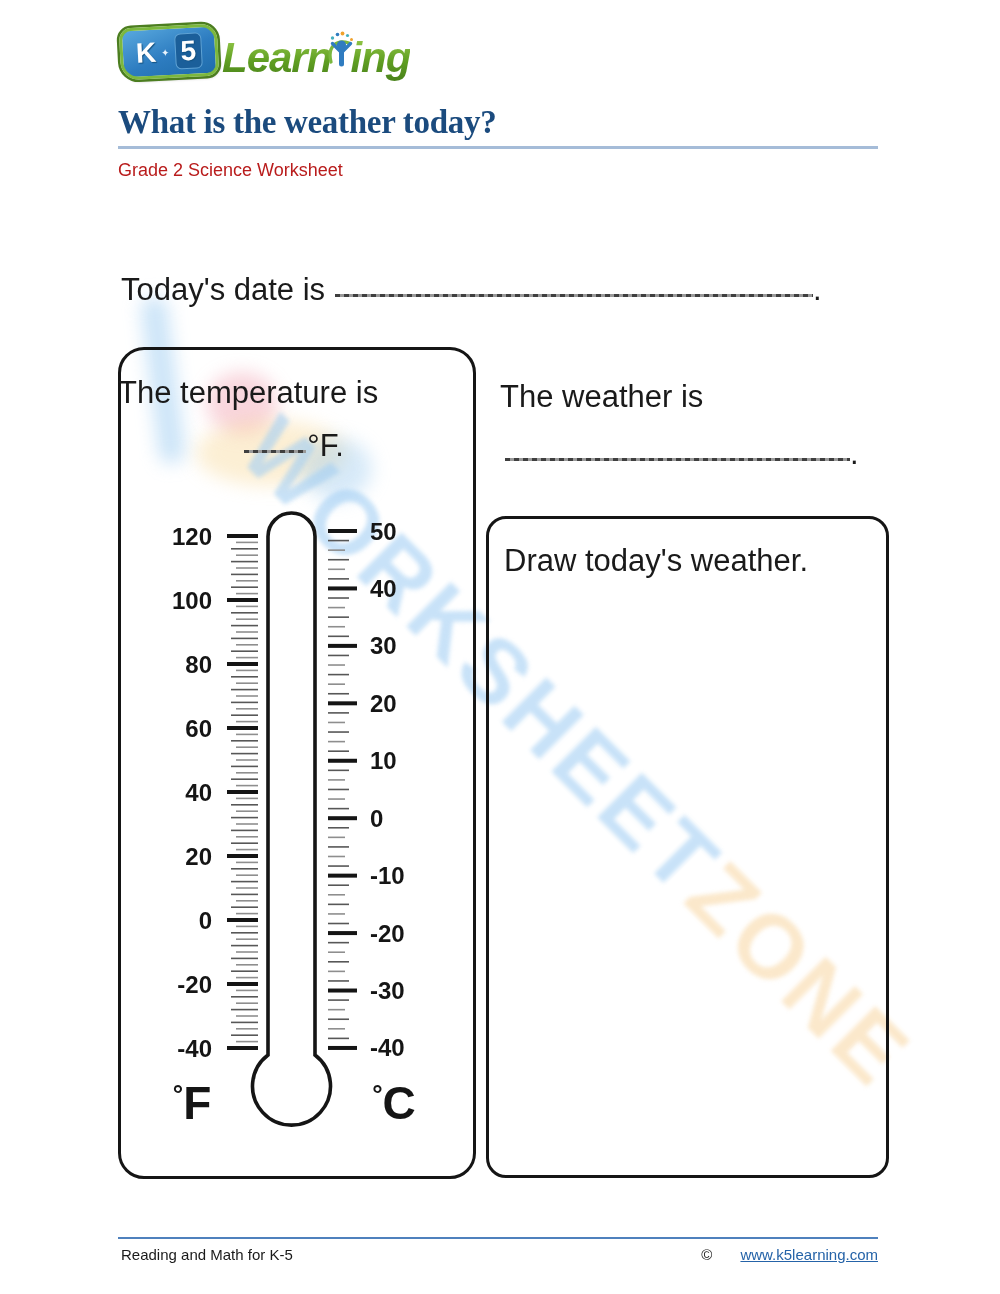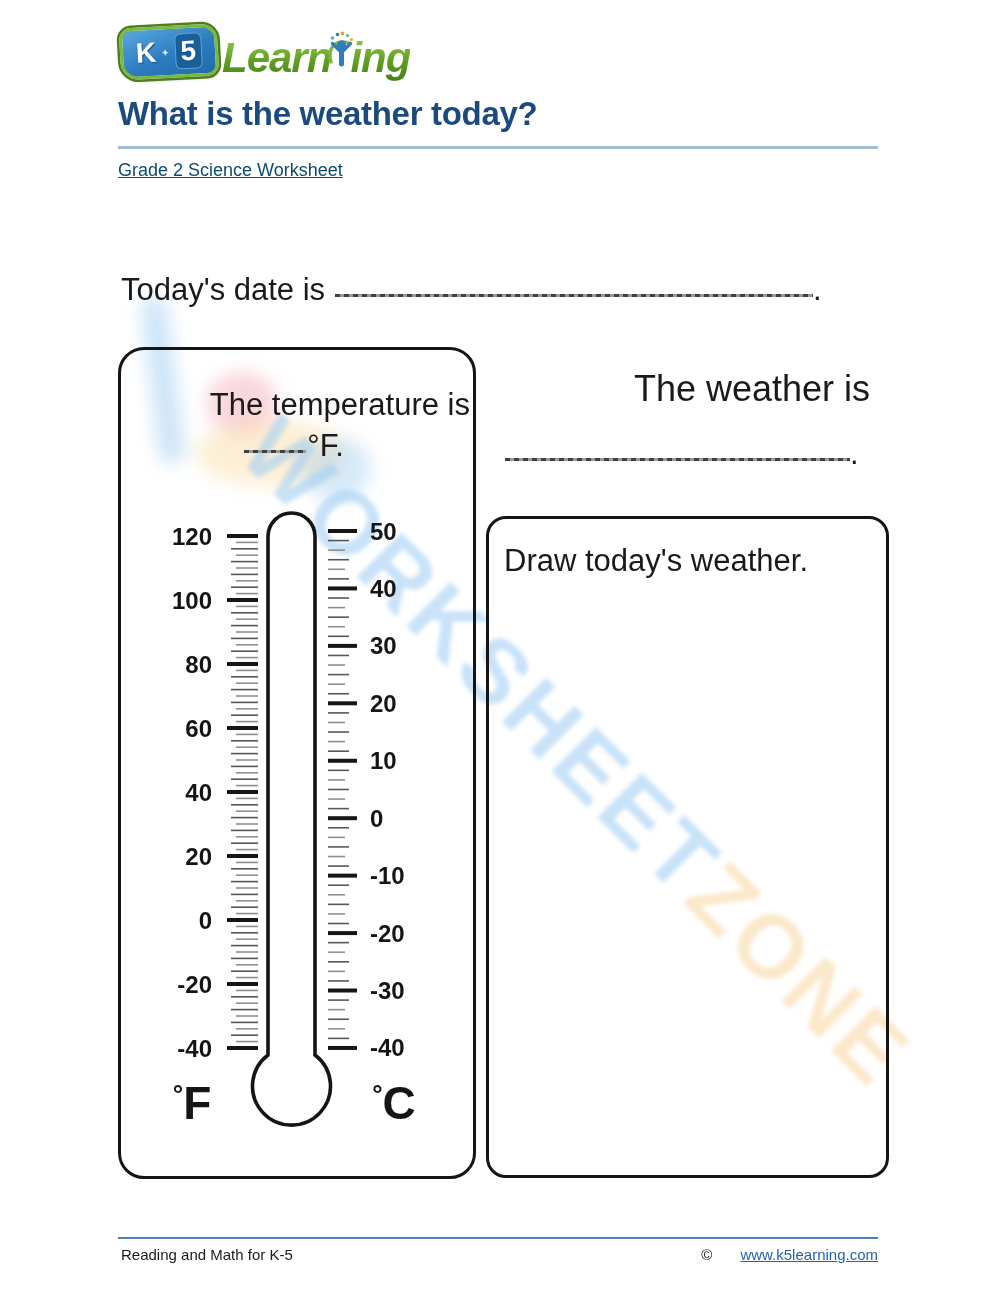--- a/index.html
+++ b/index.html
@@ -36,43 +36,43 @@
   }
   .logo-word{
     position:absolute;left:104px;top:20px;font-size:42px;font-weight:bold;letter-spacing:-1px;
     background:linear-gradient(180deg,#9bce4e 10%,#5f9e22 60%,#47801a 100%);
     -webkit-background-clip:text;background-clip:text;color:transparent;
     white-space:nowrap;
     font-style:italic;
   }
   .logo-person{vertical-align:baseline;margin:0 -5px -4px -3px;}
 
-  .title{left:118px;top:95px;font-size:33px;font-weight:bold;letter-spacing:-.3px;}
+  .title{left:118px;top:104px;font-size:33px;font-weight:bold;letter-spacing:-.3px;font-family:Liberation Serif, serif;}
   .title-rule{left:118px;top:146px;width:760px;height:3px;background:#a5bcd8;}
   .subtitle{left:118px;top:160px;font-size:18px;}
 
   
   .blankline{
     display:inline-block;height:3px;
     background:repeating-linear-gradient(90deg,#3f3f3f 0 5px,#9a9a9a 5px 9px);
   }
 
   .date-line{left:121px;top:256px;font-size:31px;white-space:nowrap;margin-top:16px;}
   .date-line .blankline{width:478px;margin:0 0 3px 10px;vertical-align:baseline;}
 
   
   .box{position:absolute;border:3.6px solid #151515;background:transparent;z-index:1;}
   .temp-box{left:118px;top:347px;width:352px;height:826px;border-radius:26px;}
   .draw-box{left:486px;top:516px;width:397px;height:656px;border-radius:20px;}
 
-  .temp-line1{left:118px;top:387px;width:352px;text-align:right;font-size:31px;z-index:2;}
+  .temp-line1{left:118px;top:375px;width:352px;text-align:left;font-size:31px;z-index:2;}
   .temp-line2{left:118px;top:428px;width:352px;text-align:center;font-size:31px;z-index:2;}
   .temp-line2 .blankline{width:62px;margin:0 1px 3px 0;}
 
-  .weather-label{left:500px;top:368px;width:370px;text-align:right;font-size:36px;}
+  .weather-label{left:500px;top:379px;width:370px;text-align:left;font-size:31px;}
   .weather-blank-row{left:505px;top:436px;width:362px;font-size:31px;white-space:nowrap;}
   .weather-blank-row .blankline{width:345px;margin-bottom:3px;}
 
   .draw-label{left:504px;top:543px;font-size:31px;z-index:2;text-align:right;}
 
   
   .footer-rule{left:118px;top:1237px;width:760px;height:2px;background:#4f81bd;}
   .footer-left{left:121px;top:1246px;font-size:15px;}
   .footer-right{left:598px;top:1246px;width:280px;text-align:right;font-size:15px;}
   .footer-right a{color:#2563a8;text-decoration:underline;cursor:pointer;margin-left:24px;}
@@ -107,21 +107,21 @@
         <circle cx="19.5" cy="5.5" r="1.6" fill="#45b0c0"></circle>
         <circle cx="23.5" cy="9.5" r="1.5" fill="#f0a22e"></circle>
         <circle cx="13.5" cy="15" r="4.6" fill="#2f7cc0"></circle>
         <path d="M13.5 19 L13.5 34" stroke="#2f7cc0" stroke-width="5" stroke-linecap="round"></path>
         <path d="M13 22 L4.5 13.5 M14 22 L22.5 13.5" stroke="#2f7cc0" stroke-width="3.4" stroke-linecap="round"></path>
       </svg><span>ing</span></div>
   </div>
 
   <div class="abs title" style="color:#1b4b7e;">What is the weather today?</div>
   <div class="abs title-rule"></div>
-  <div class="abs subtitle" style="color:#0c4a6e;text-decoration:underline;">Grade 2 Science Worksheet</div>
+  <div class="abs subtitle" style="color:#b91c1c;">Grade 2 Science Worksheet</div>
 
   <div class="abs date-line"><span>Today's date is</span><span class="blankline"></span><span>.</span></div>
 
   <div class="box temp-box"></div>
   <div class="abs temp-line1">The temperature is</div>
   <div class="abs temp-line2"><span class="blankline"></span><span>°F.</span></div>
 
   <svg class="abs" style="left:118px;top:347px;z-index:2;" width="352" height="826" viewBox="0 0 352 826">
       <path d="M 150 708 L 150 189.5 A 23.5 23.5 0 0 1 197 189.5 L 197 708 A 39 39 0 1 1 150 708 Z" fill="#ffffff" stroke="#151515" stroke-width="3.6"></path>
       <line x1="109" y1="189" x2="140" y2="189" stroke="#151515" stroke-width="4"></line>

